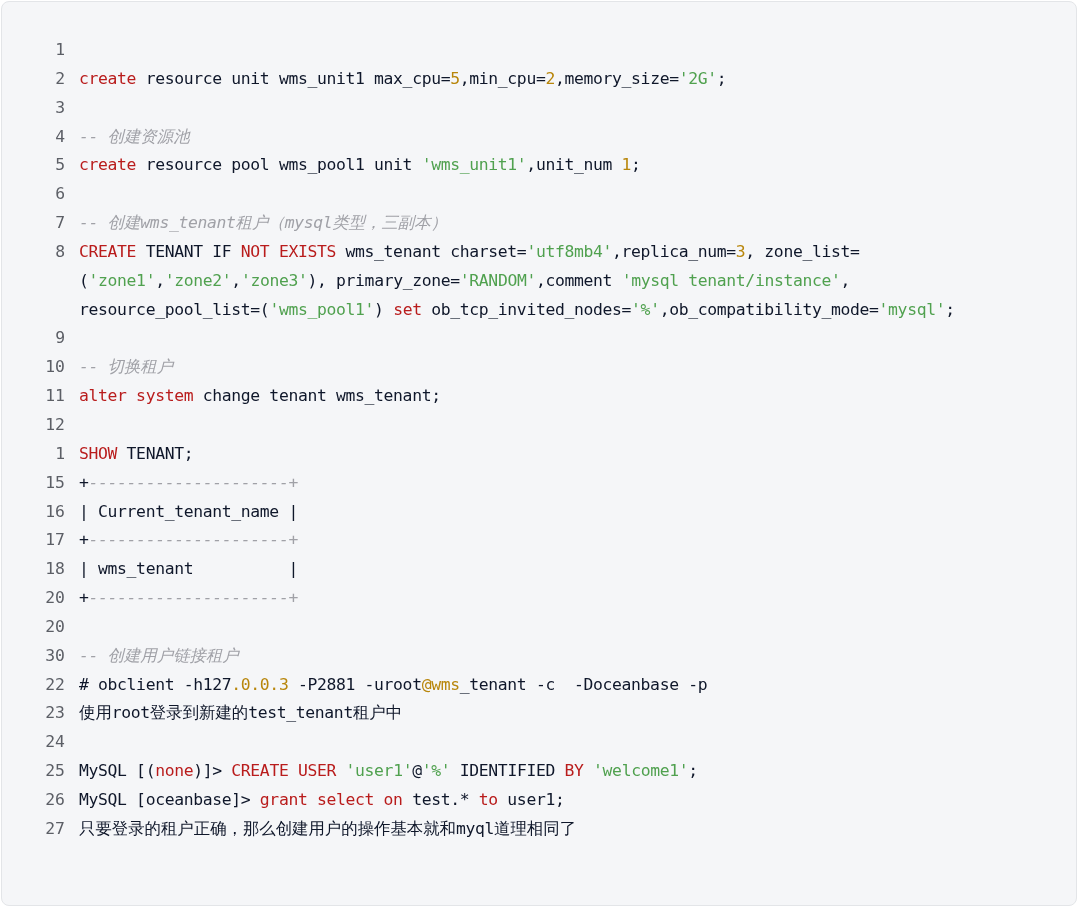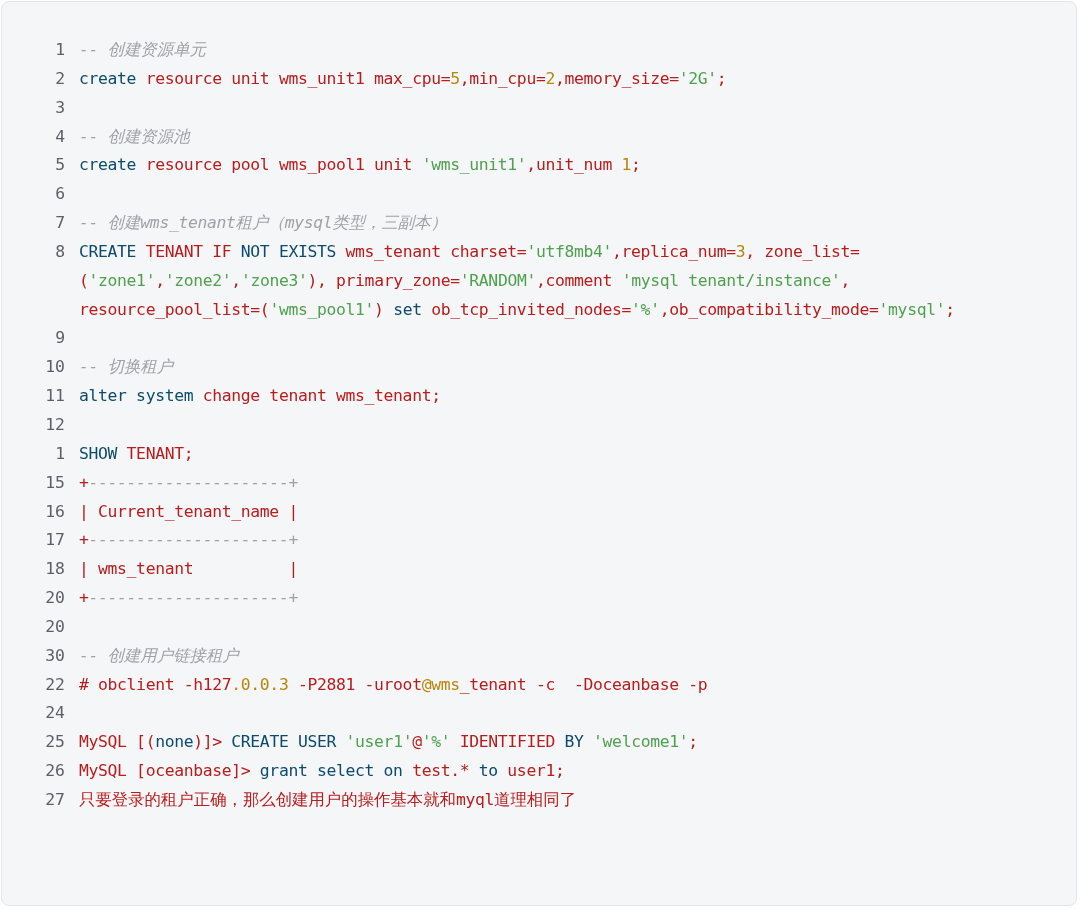--- a/index.html
+++ b/index.html
@@ -11,33 +11,33 @@
   }
   .code-lines {
     position: absolute; left: 0; top: 34px; right: 0;
     font-family: "DejaVu Sans Mono", "Liberation Mono", monospace;
     font-size: 16.4px; color: #383a42;
     letter-spacing: -0.35px;
   }
   .row { height: 28.85px; line-height: 28.85px; display: flex; white-space: pre; }
   .ln { width: 63px; text-align: right; color: #5c5f66; flex: 0 0 63px; letter-spacing: 0; }
   .code { padding-left: 14px; white-space: pre; }
-  .t-kw { color: #0c4a6e; }
+  .t-kw { color: #b91c1c; }
   .t-str { color: #50a14f; text-align: right; }
   .t-num { color: #b8860b; }
   .t-com { color: #a0a1a7; font-style: italic; }
-  .t-plain { color: #b91c1c; }
+  .t-plain { color: #0f172a; }
   .t-cjk { font-family: "DejaVu Sans", sans-serif; letter-spacing: 0; }
 </style>
 </head>
 <body>
 
 <div class="code-block">
   <div class="code-lines" id="code-lines">
-      <div class="row"><span class="ln">1</span><span class="code"><span class="t-com">-- </span><span class="t-com t-cjk">创建资源单元</span></span></div>
+      <div class="row"><span class="ln">1</span></div>
       <div class="row"><span class="ln">2</span><span class="code"><span class="t-kw">create</span><span class="t-plain"> resource unit wms_unit1 max_cpu=</span><span class="t-num">5</span><span class="t-plain">,min_cpu=</span><span class="t-num">2</span><span class="t-plain">,memory_size=</span><span class="t-str">'2G'</span><span class="t-plain">;</span></span></div>
       <div class="row"><span class="ln">3</span><span class="code"></span></div>
       <div class="row"><span class="ln">4</span><span class="code"><span class="t-com">-- </span><span class="t-com t-cjk">创建资源池</span></span></div>
       <div class="row"><span class="ln">5</span><span class="code"><span class="t-kw">create</span><span class="t-plain"> resource pool wms_pool1 unit </span><span class="t-str">'wms_unit1'</span><span class="t-plain">,unit_num </span><span class="t-num">1</span><span class="t-plain">;</span></span></div>
       <div class="row"><span class="ln">6</span><span class="code"></span></div>
       <div class="row"><span class="ln">7</span><span class="code"><span class="t-com">-- </span><span class="t-com t-cjk">创建</span><span class="t-com">wms_tenant</span><span class="t-com t-cjk">租户（</span><span class="t-com">mysql</span><span class="t-com t-cjk">类型，三副本）</span></span></div>
       <div class="row"><span class="ln">8</span><span class="code"><span class="t-kw">CREATE</span><span class="t-plain"> TENANT IF </span><span class="t-kw">NOT EXISTS</span><span class="t-plain"> wms_tenant charset=</span><span class="t-str">'utf8mb4'</span><span class="t-plain">,replica_num=</span><span class="t-num">3</span><span class="t-plain">, zone_list=</span></span></div>
       <div class="row"><span class="ln"></span><span class="code"><span class="t-plain">(</span><span class="t-str">'zone1'</span><span class="t-plain">,</span><span class="t-str">'zone2'</span><span class="t-plain">,</span><span class="t-str">'zone3'</span><span class="t-plain">), primary_zone=</span><span class="t-str">'RANDOM'</span><span class="t-plain">,comment </span><span class="t-str">'mysql tenant/instance'</span><span class="t-plain">,</span></span></div>
       <div class="row"><span class="ln"></span><span class="code"><span class="t-plain">resource_pool_list=(</span><span class="t-str">'wms_pool1'</span><span class="t-plain">) </span><span class="t-kw">set</span><span class="t-plain"> ob_tcp_invited_nodes=</span><span class="t-str">'%'</span><span class="t-plain">,ob_compatibility_mode=</span><span class="t-str">'mysql'</span><span class="t-plain">;</span></span></div>
       <div class="row"><span class="ln">9</span><span class="code"></span></div>
@@ -46,18 +46,19 @@
       <div class="row"><span class="ln">12</span><span class="code"></span></div>
       <div class="row"><span class="ln">1</span><span class="code"><span class="t-kw">SHOW</span><span class="t-plain"> TENANT;</span></span></div>
       <div class="row"><span class="ln">15</span><span class="code"><span class="t-plain">+</span><span class="t-com">---------------------+</span></span></div>
       <div class="row"><span class="ln">16</span><span class="code"><span class="t-plain">| Current_tenant_name |</span></span></div>
       <div class="row"><span class="ln">17</span><span class="code"><span class="t-plain">+</span><span class="t-com">---------------------+</span></span></div>
       <div class="row"><span class="ln">18</span><span class="code"><span class="t-plain">| wms_tenant          |</span></span></div>
       <div class="row"><span class="ln">20</span><span class="code"><span class="t-plain">+</span><span class="t-com">---------------------+</span></span></div>
       <div class="row"><span class="ln">20</span><span class="code"></span></div>
       <div class="row"><span class="ln">30</span><span class="code"><span class="t-com">-- </span><span class="t-com t-cjk">创建用户链接租户</span></span></div>
       <div class="row"><span class="ln">22</span><span class="code"><span class="t-plain"># obclient -h127</span><span class="t-num">.0.0.3</span><span class="t-plain"> -P2881 -uroot</span><span class="t-num">@wms</span><span class="t-plain">_tenant -c  -Doceanbase -p</span></span></div>
+      <div class="row"><span class="ln">23</span><span class="code"><span class="t-plain t-cjk">使用</span><span class="t-plain">root</span><span class="t-plain t-cjk">登录到新建的</span><span class="t-plain">test_tenant</span><span class="t-plain t-cjk">租户中</span></span></div>
       <div class="row"><span class="ln">24</span><span class="code"></span></div>
       <div class="row"><span class="ln">25</span><span class="code"><span class="t-plain">MySQL [(</span><span class="t-kw">none</span><span class="t-plain">)]&gt; </span><span class="t-kw">CREATE USER</span><span class="t-plain"> </span><span class="t-str">'user1'</span><span class="t-plain">@</span><span class="t-str">'%'</span><span class="t-plain"> IDENTIFIED </span><span class="t-kw">BY</span><span class="t-plain"> </span><span class="t-str">'welcome1'</span><span class="t-plain">;</span></span></div>
       <div class="row"><span class="ln">26</span><span class="code"><span class="t-plain">MySQL [oceanbase]&gt; </span><span class="t-kw">grant select on</span><span class="t-plain"> test.* </span><span class="t-kw">to</span><span class="t-plain"> user1;</span></span></div>
       <div class="row"><span class="ln">27</span><span class="code"><span class="t-plain t-cjk">只要登录的租户正确，那么创建用户的操作基本就和</span><span class="t-plain">myql</span><span class="t-plain t-cjk">道理相同了</span></span></div>
     </div>
 </div>
 
 </body></html>

